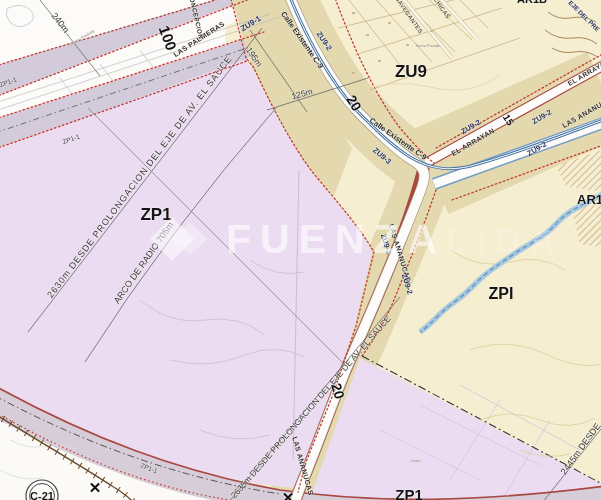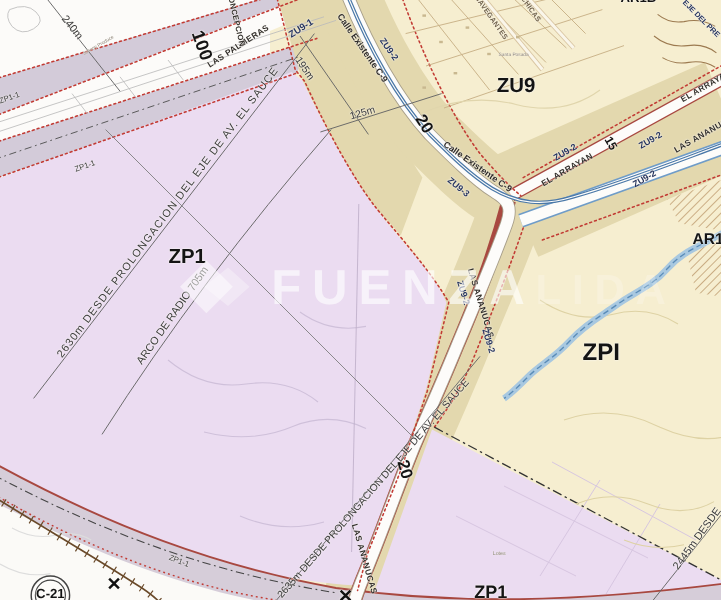--- a/index.html
+++ b/index.html
@@ -185,41 +185,41 @@
   <div class="lbl dim" style="left:60px;top:23px;font-size:9px;transform:translate(-50%,-50%) rotate(52deg)">240m</div>
   <div class="lbl bold" style="left:168px;top:38px;font-size:15px;transform:translate(-50%,-50%) rotate(70deg)">100</div>
   <div class="lbl street" style="left:199px;top:39px;font-size:7px;transform:translate(-50%,-50%) rotate(-33deg)">LAS PALMERAS</div>
   <div class="lbl street" style="left:196px;top:16px;font-size:7px;transform:translate(-50%,-50%) rotate(77deg) scale(.92)">CONCEPCION</div>
   <div class="lbl tiny" style="left:82px;top:38px;font-size:8px;transform:translate(-50%,-50%) rotate(-30deg) scale(.5)">Johnny Produce</div>
   <div class="lbl navy" style="left:251px;top:24px;font-size:8px;transform:translate(-50%,-50%) rotate(-32deg)">ZU9-1</div>
   <div class="lbl cst" style="left:302px;top:40px;font-size:7.5px;transform:translate(-50%,-50%) rotate(55deg)">Calle Existente C-9</div>
   <div class="lbl navy" style="left:324px;top:41px;font-size:7.5px;transform:translate(-50%,-50%) rotate(55deg)">ZU9-2</div>
   <div class="lbl dim" style="left:254px;top:57px;font-size:8.5px;transform:translate(-50%,-50%) rotate(56deg)">195m</div>
   <div class="lbl dim" style="left:302px;top:94px;font-size:8.5px;transform:translate(-50%,-50%) rotate(-16deg)">125m</div>
-  <div class="lbl bold" style="left:430px;top:71px;font-size:17px;transform:translate(-50%,-50%)">ZU9</div>
+  <div class="lbl bold" style="left:411px;top:71px;font-size:17px;transform:translate(-50%,-50%)">ZU9</div>
   <div class="lbl tstreet" style="left:409px;top:15px;font-size:7px;transform:translate(-50%,-50%) rotate(55deg) scale(.85)">NAVEGANTES</div>
   <div class="lbl tstreet" style="left:442px;top:8px;font-size:7px;transform:translate(-50%,-50%) rotate(55deg) scale(.85)">CHICAS</div>
   <div class="lbl tiny" style="left:428px;top:46px;font-size:8px;transform:translate(-50%,-50%) scale(.5)">Santa Posada</div>
   <div class="lbl bold" style="left:532px;top:-1px;font-size:11px;transform:translate(-50%,-50%)">AR1B</div>
   <div class="lbl navy" style="left:584px;top:16px;font-size:7px;transform:translate(-50%,-50%) rotate(45deg) scale(.9)">EJE DEL PRE</div>
   <div class="lbl street" style="left:589px;top:73px;font-size:6.8px;transform:translate(-50%,-50%) rotate(-30deg)">EL ARRAYAN</div>
   <div class="lbl street" style="left:473px;top:142px;font-size:7px;transform:translate(-50%,-50%) rotate(-30deg)">EL ARRAYAN</div>
   <div class="lbl navy" style="left:542px;top:117px;font-size:7.5px;transform:translate(-50%,-50%) rotate(-30deg)">ZU9-2</div>
   <div class="lbl navy" style="left:471px;top:127px;font-size:7.5px;transform:translate(-50%,-50%) rotate(-30deg)">ZU9-2</div>
   <div class="lbl navy" style="left:537px;top:149px;font-size:7.5px;transform:translate(-50%,-50%) rotate(-30deg)">ZU9-2</div>
   <div class="lbl street" style="left:589px;top:111px;font-size:7px;transform:translate(-50%,-50%) rotate(-30deg)">LAS ANANUCAS</div>
   <div class="lbl bold" style="left:508px;top:120px;font-size:10px;transform:translate(-50%,-50%) rotate(60deg)">15</div>
   <div class="lbl cst" style="left:398px;top:139px;font-size:7.5px;transform:translate(-50%,-50%) rotate(35deg)">Calle Existente C-9</div>
   <div class="lbl navy" style="left:382px;top:156px;font-size:7.5px;transform:translate(-50%,-50%) rotate(40deg)">ZU9-3</div>
   <div class="lbl bold" style="left:354px;top:103px;font-size:14px;transform:translate(-50%,-50%) rotate(58deg)">20</div>
   <div class="lbl navy" style="left:386px;top:244px;font-size:7.5px;transform:translate(-50%,-50%) rotate(73deg)">ZU9-2</div>
   <div class="lbl street" style="left:400px;top:253px;font-size:7px;transform:translate(-50%,-50%) rotate(73deg)">LAS ANANUCAS</div>
   <div class="lbl navy" style="left:407px;top:284px;font-size:7.5px;transform:translate(-50%,-50%) rotate(73deg)">ZU9-2</div>
   <div class="lbl bold" style="left:590px;top:199px;font-size:13px;transform:translate(-50%,-50%)">AR1</div>
-  <div class="lbl bold" style="left:501px;top:294px;font-size:20px;transform:translate(-50%,-50%)">ZPI</div>
+  <div class="lbl bold" style="left:501px;top:294px;font-size:16px;transform:translate(-50%,-50%)">ZPI</div>
   <div class="lbl bold" style="left:156px;top:214px;font-size:17px;transform:translate(-50%,-50%)">ZP1</div>
   <div class="lbl dim" style="left:140px;top:177px;font-size:9px;letter-spacing:1px;transform:translate(-50%,-50%) rotate(-53deg)">2630m DESDE PROLONGACION DEL EJE DE AV. EL SAUCE</div>
   <div class="lbl dim" style="left:144px;top:263px;font-size:9px;transform:translate(-50%,-50%) rotate(-55deg)">ARCO DE RADIO 705m</div>
   <div class="lbl dim" style="left:311px;top:407px;font-size:8.5px;transform:translate(-50%,-50%) rotate(-49deg)">2635m DESDE PROLONGACION DEL EJE DE AV. EL SAUCE</div>
   <div class="lbl dim" style="left:581px;top:449px;font-size:9px;transform:translate(-50%,-50%) rotate(-54deg)">2445m DESDE</div>
   <div class="lbl bold" style="left:409px;top:494px;font-size:15px;transform:translate(-50%,-50%)">ZP1</div>
   <div class="lbl dim" style="left:8px;top:82px;font-size:7px;transform:translate(-50%,-50%) rotate(-19deg) scale(.92)">ZP1-1</div>
   <div class="lbl dim" style="left:71px;top:139px;font-size:7px;transform:translate(-50%,-50%) rotate(-19deg) scale(.92)">ZP1-1</div>
   <div class="lbl dim" style="left:149px;top:468px;font-size:7px;transform:translate(-50%,-50%) rotate(21deg) scale(.92)">ZP1-1</div>
   <div class="lbl bold" style="left:42px;top:496px;font-size:11px;transform:translate(-50%,-50%)">C-21</div>

